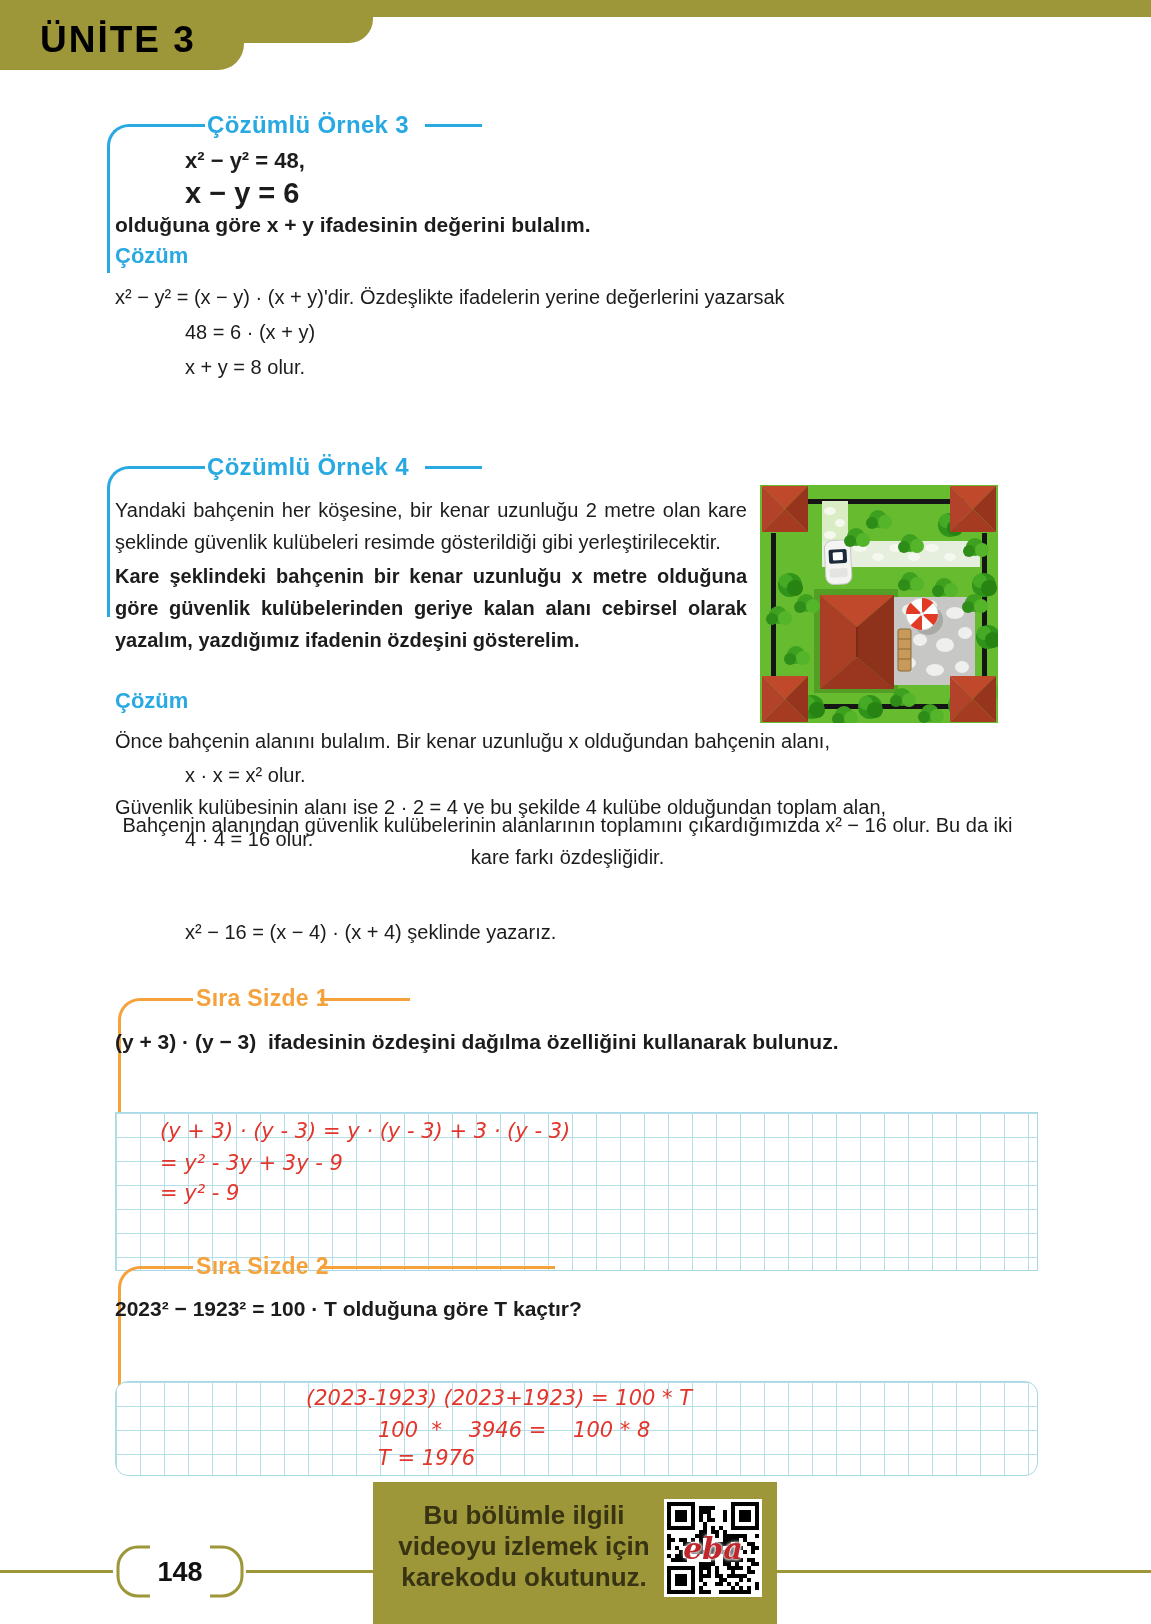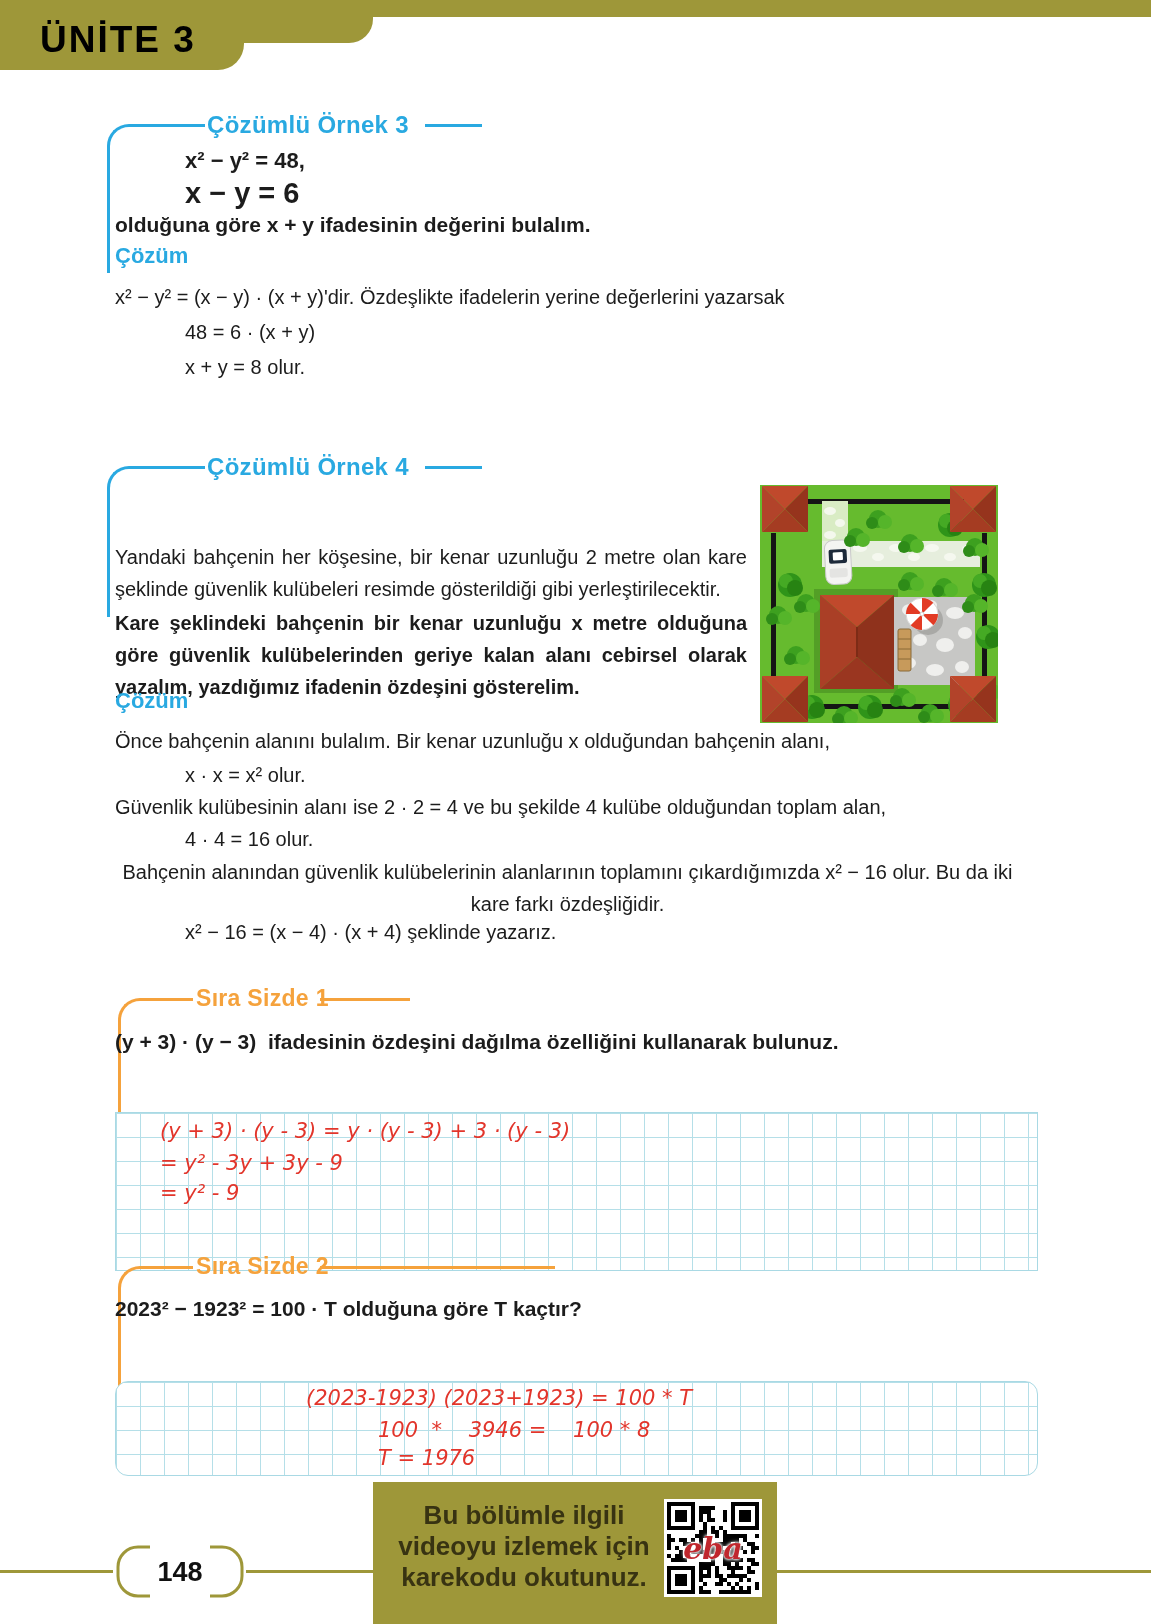--- a/index.html
+++ b/index.html
@@ -16,21 +16,21 @@
   .b-orange{border-color:#f5a23c;}
   .hline{position:absolute;height:3px;}
   .h-blue{background:#29a9e1;}
   .h-orange{background:#f5a23c;}
   .sec-title{position:absolute;font-size:24px;font-weight:bold;letter-spacing:0.3px;white-space:pre;}
   .t-blue{color:#29a9e1;}
   .t-orange{color:#f5a23c;}
   .cozum{position:absolute;font-size:22px;font-weight:bold;color:#29a9e1;}
   
   .txt{position:absolute;font-size:20px;line-height:31px;white-space:pre;}
-  .txt-wrap{position:absolute;font-size:20px;line-height:32px;text-align:justify;white-space:normal;margin-top:47px;}
+  .txt-wrap{position:absolute;font-size:20px;line-height:32px;text-align:justify;white-space:normal;}
   .bold{font-weight:bold;}
   
   .grid{position:absolute;background-color:#ffffff;border:1px solid #a9d9e4;
         background-image:linear-gradient(to right,#b5dfe8 1px,transparent 1px),
                          linear-gradient(to bottom,#b5dfe8 1px,transparent 1px);
         background-size:24px 24px;}
   .hand{position:absolute;font-size:21px;font-style:italic;color:#e2352b;white-space:pre;
         font-family:"DejaVu Sans", sans-serif;}
   
   .foot-line{position:absolute;height:3px;background:#9e9739;}

